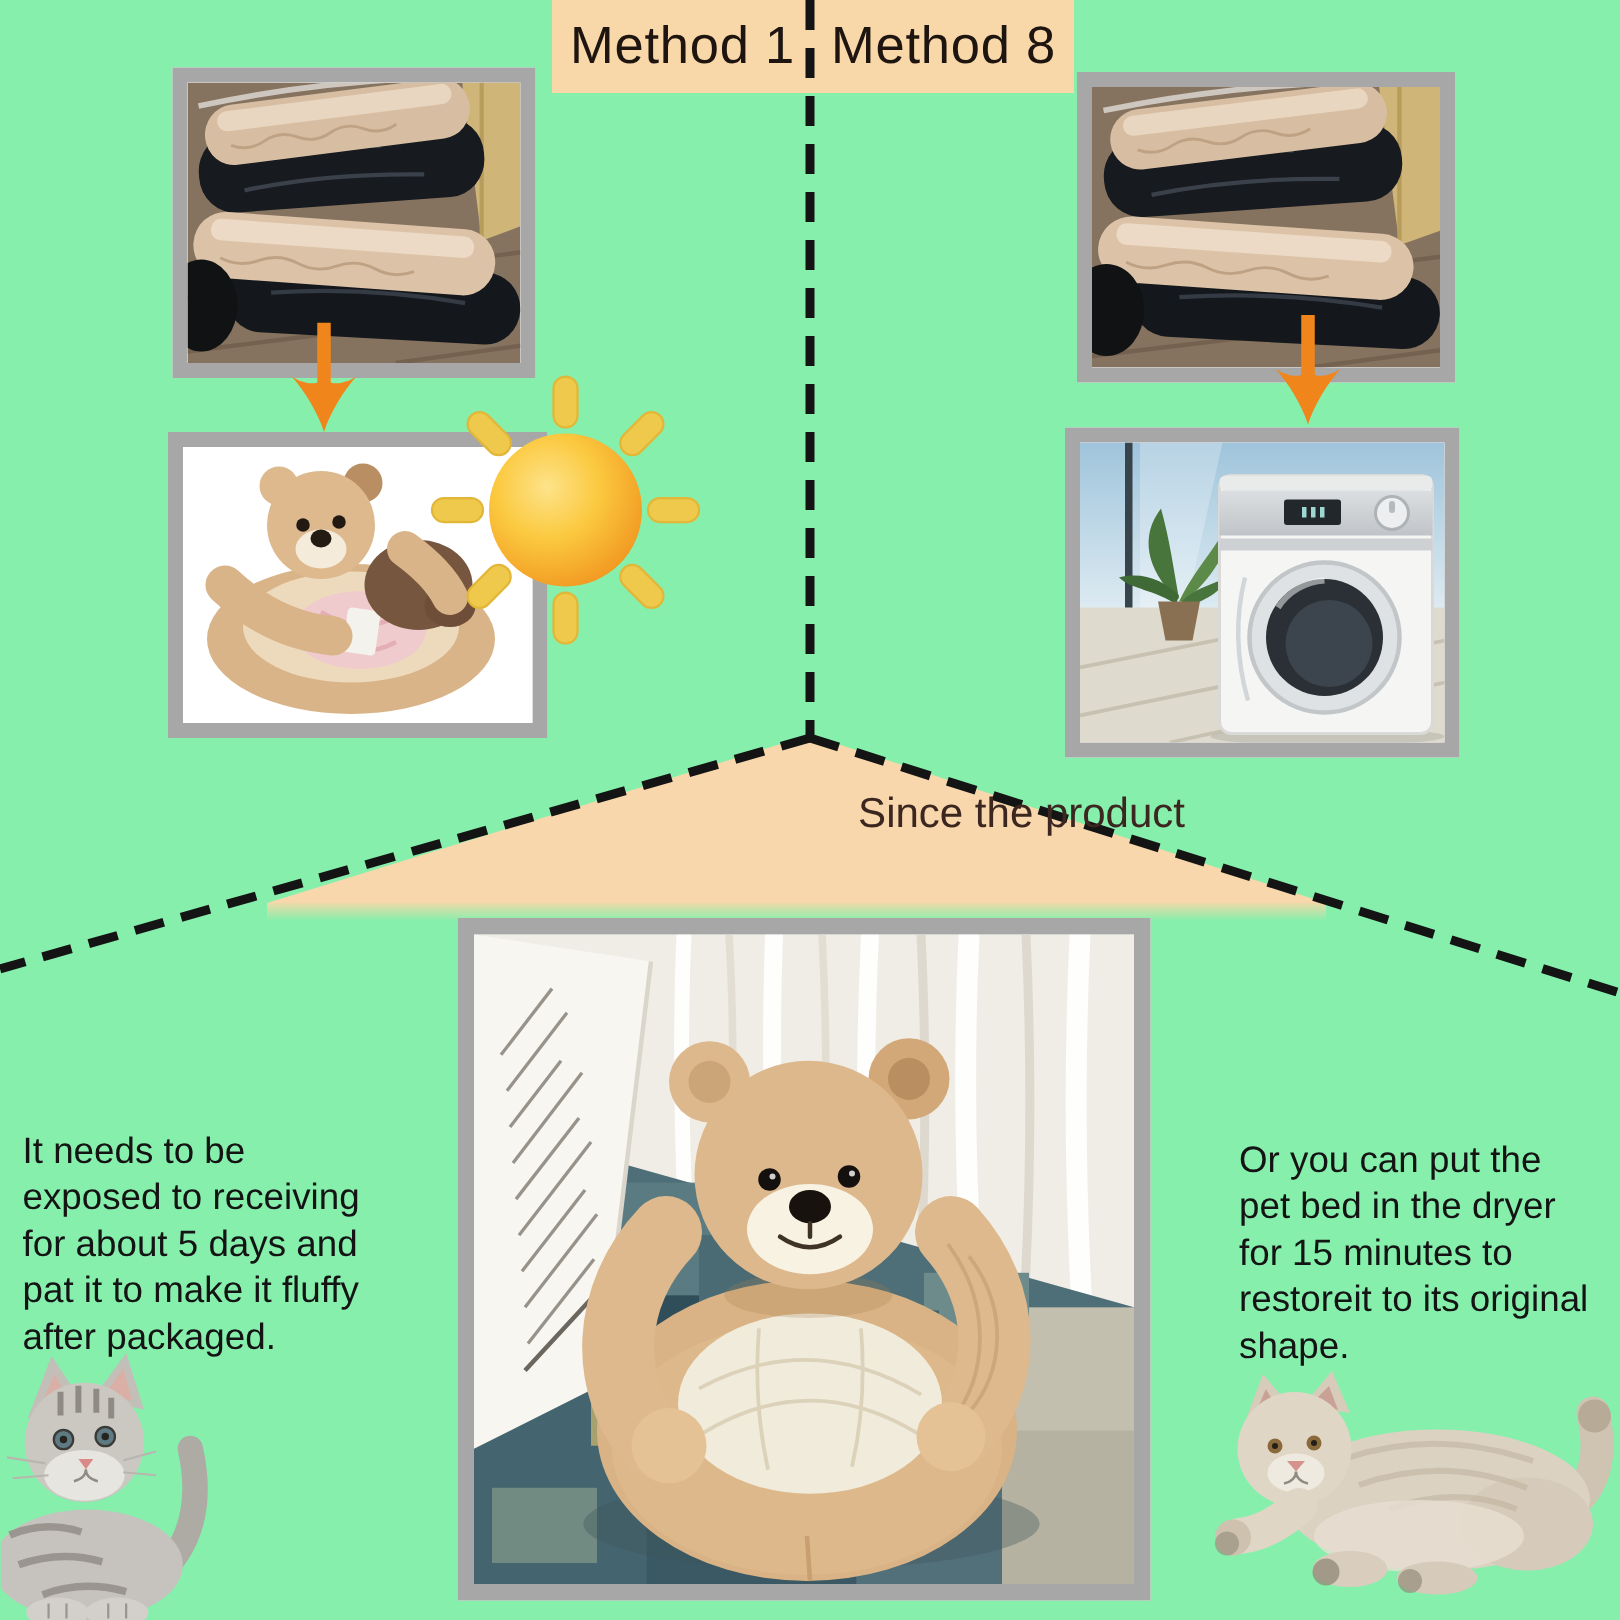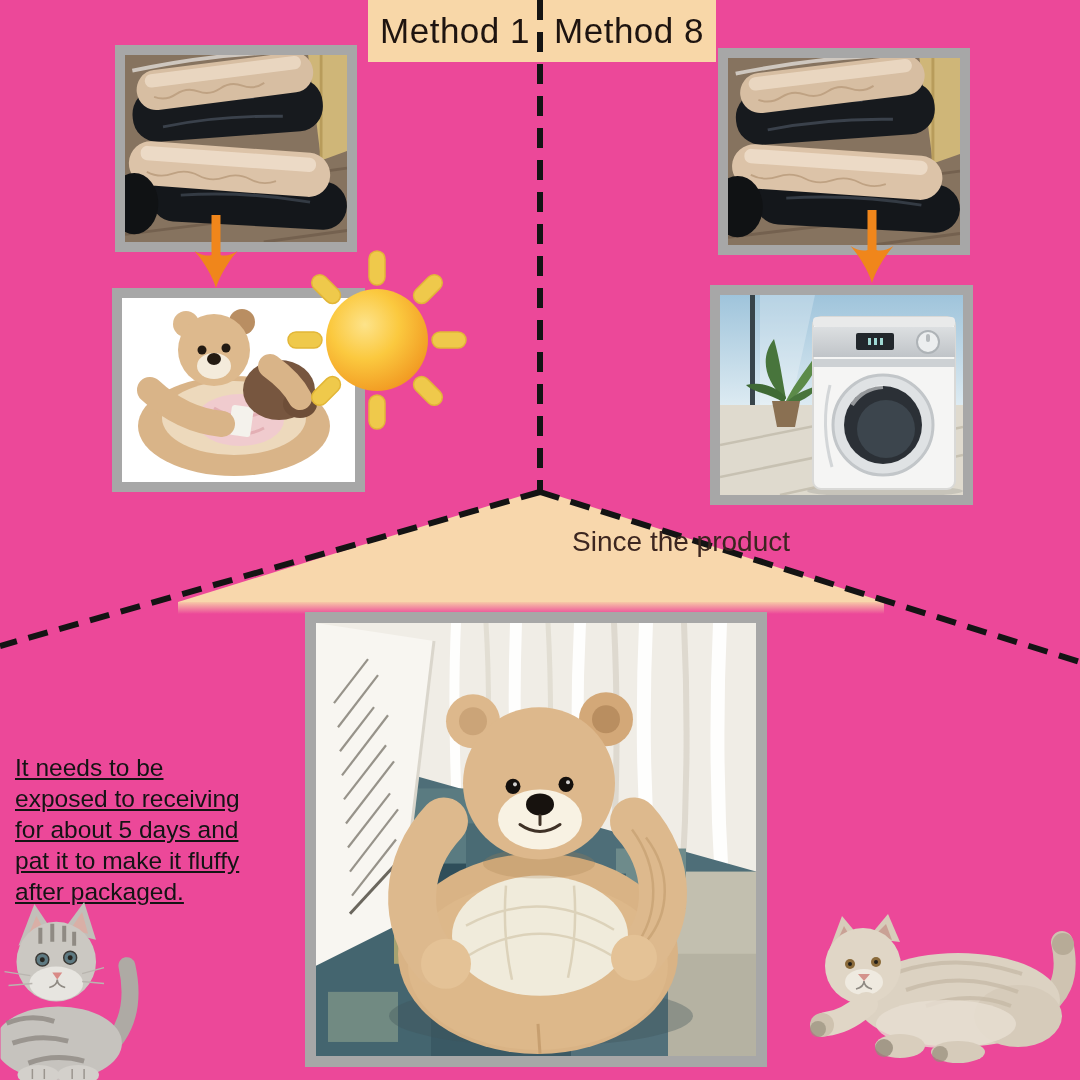--- a/index.html
+++ b/index.html
@@ -1,17 +1,17 @@
 <!DOCTYPE html>
 <html><head>
 <meta charset="utf-8">
 <style>
   html,body{margin:0;padding:0;background:#ffffff;}
   .canvas{
-    position:relative;width:1080px;height:1080px;overflow:hidden;background:#ec4899;
+    position:relative;width:1080px;height:1080px;overflow:hidden;background:#86efac;
     font-family:"Liberation Sans",sans-serif;
   }
   .abs{position:absolute;}
   
   .method-header{
     left:368px;top:0;width:348px;height:62px;background:#F8D7A8;
     display:flex;z-index:2;
   }
   .method-cell{flex:1;display:flex;align-items:center;justify-content:center;
     font-size:35px;color:#1e1410;letter-spacing:.5px;}
@@ -30,21 +30,21 @@
   .sun{left:282px;top:245px;width:190px;height:190px;z-index:4;}
   
   .banner-tri{left:0;top:480px;width:1080px;height:135px;z-index:1;}
   .banner-text{left:290px;top:525px;width:500px;text-align:right;z-index:3;
     font-size:28px;line-height:33px;color:#3c2620;}
   
   .dashes{left:0;top:0;width:1080px;height:1080px;z-index:3;pointer-events:none;}
   
   .instr{font-size:24.5px;line-height:31px;color:#141414;z-index:2;}
   .instr div{white-space:nowrap;}
-  .instr-left{left:15px;top:752px;text-decoration:underline;}
+  .instr-left{left:15px;top:752px;}
   .instr-right{left:826px;top:758px;}
   
   .kitten{left:0;top:896px;width:205px;height:184px;z-index:2;}
   .cat{left:806px;top:912px;width:272px;height:152px;z-index:2;}
 </style>
 </head>
 <body>
 
 <div class="canvas">
 
@@ -357,20 +357,27 @@
   </div>
 
   <div class="abs instr instr-left">
     <div>It needs to be</div>
     <div>exposed to receiving</div>
     <div>for about 5 days and</div>
     <div>pat it to make it fluffy</div>
     <div>after packaged.</div>
   </div>
 
+  <div class="abs instr instr-right">
+    <div>Or you can put the</div>
+    <div>pet bed in the dryer</div>
+    <div>for 15 minutes to</div>
+    <div>restoreit to its original</div>
+    <div>shape.</div>
+  </div>
 
   <svg class="abs kitten" viewBox="0 0 205 185">
       <use href="#kitten-art"></use>
     </svg>
   <svg class="abs cat" viewBox="0 0 272 152">
       <use href="#cat-art"></use>
     </svg>
 
 </div>
 

